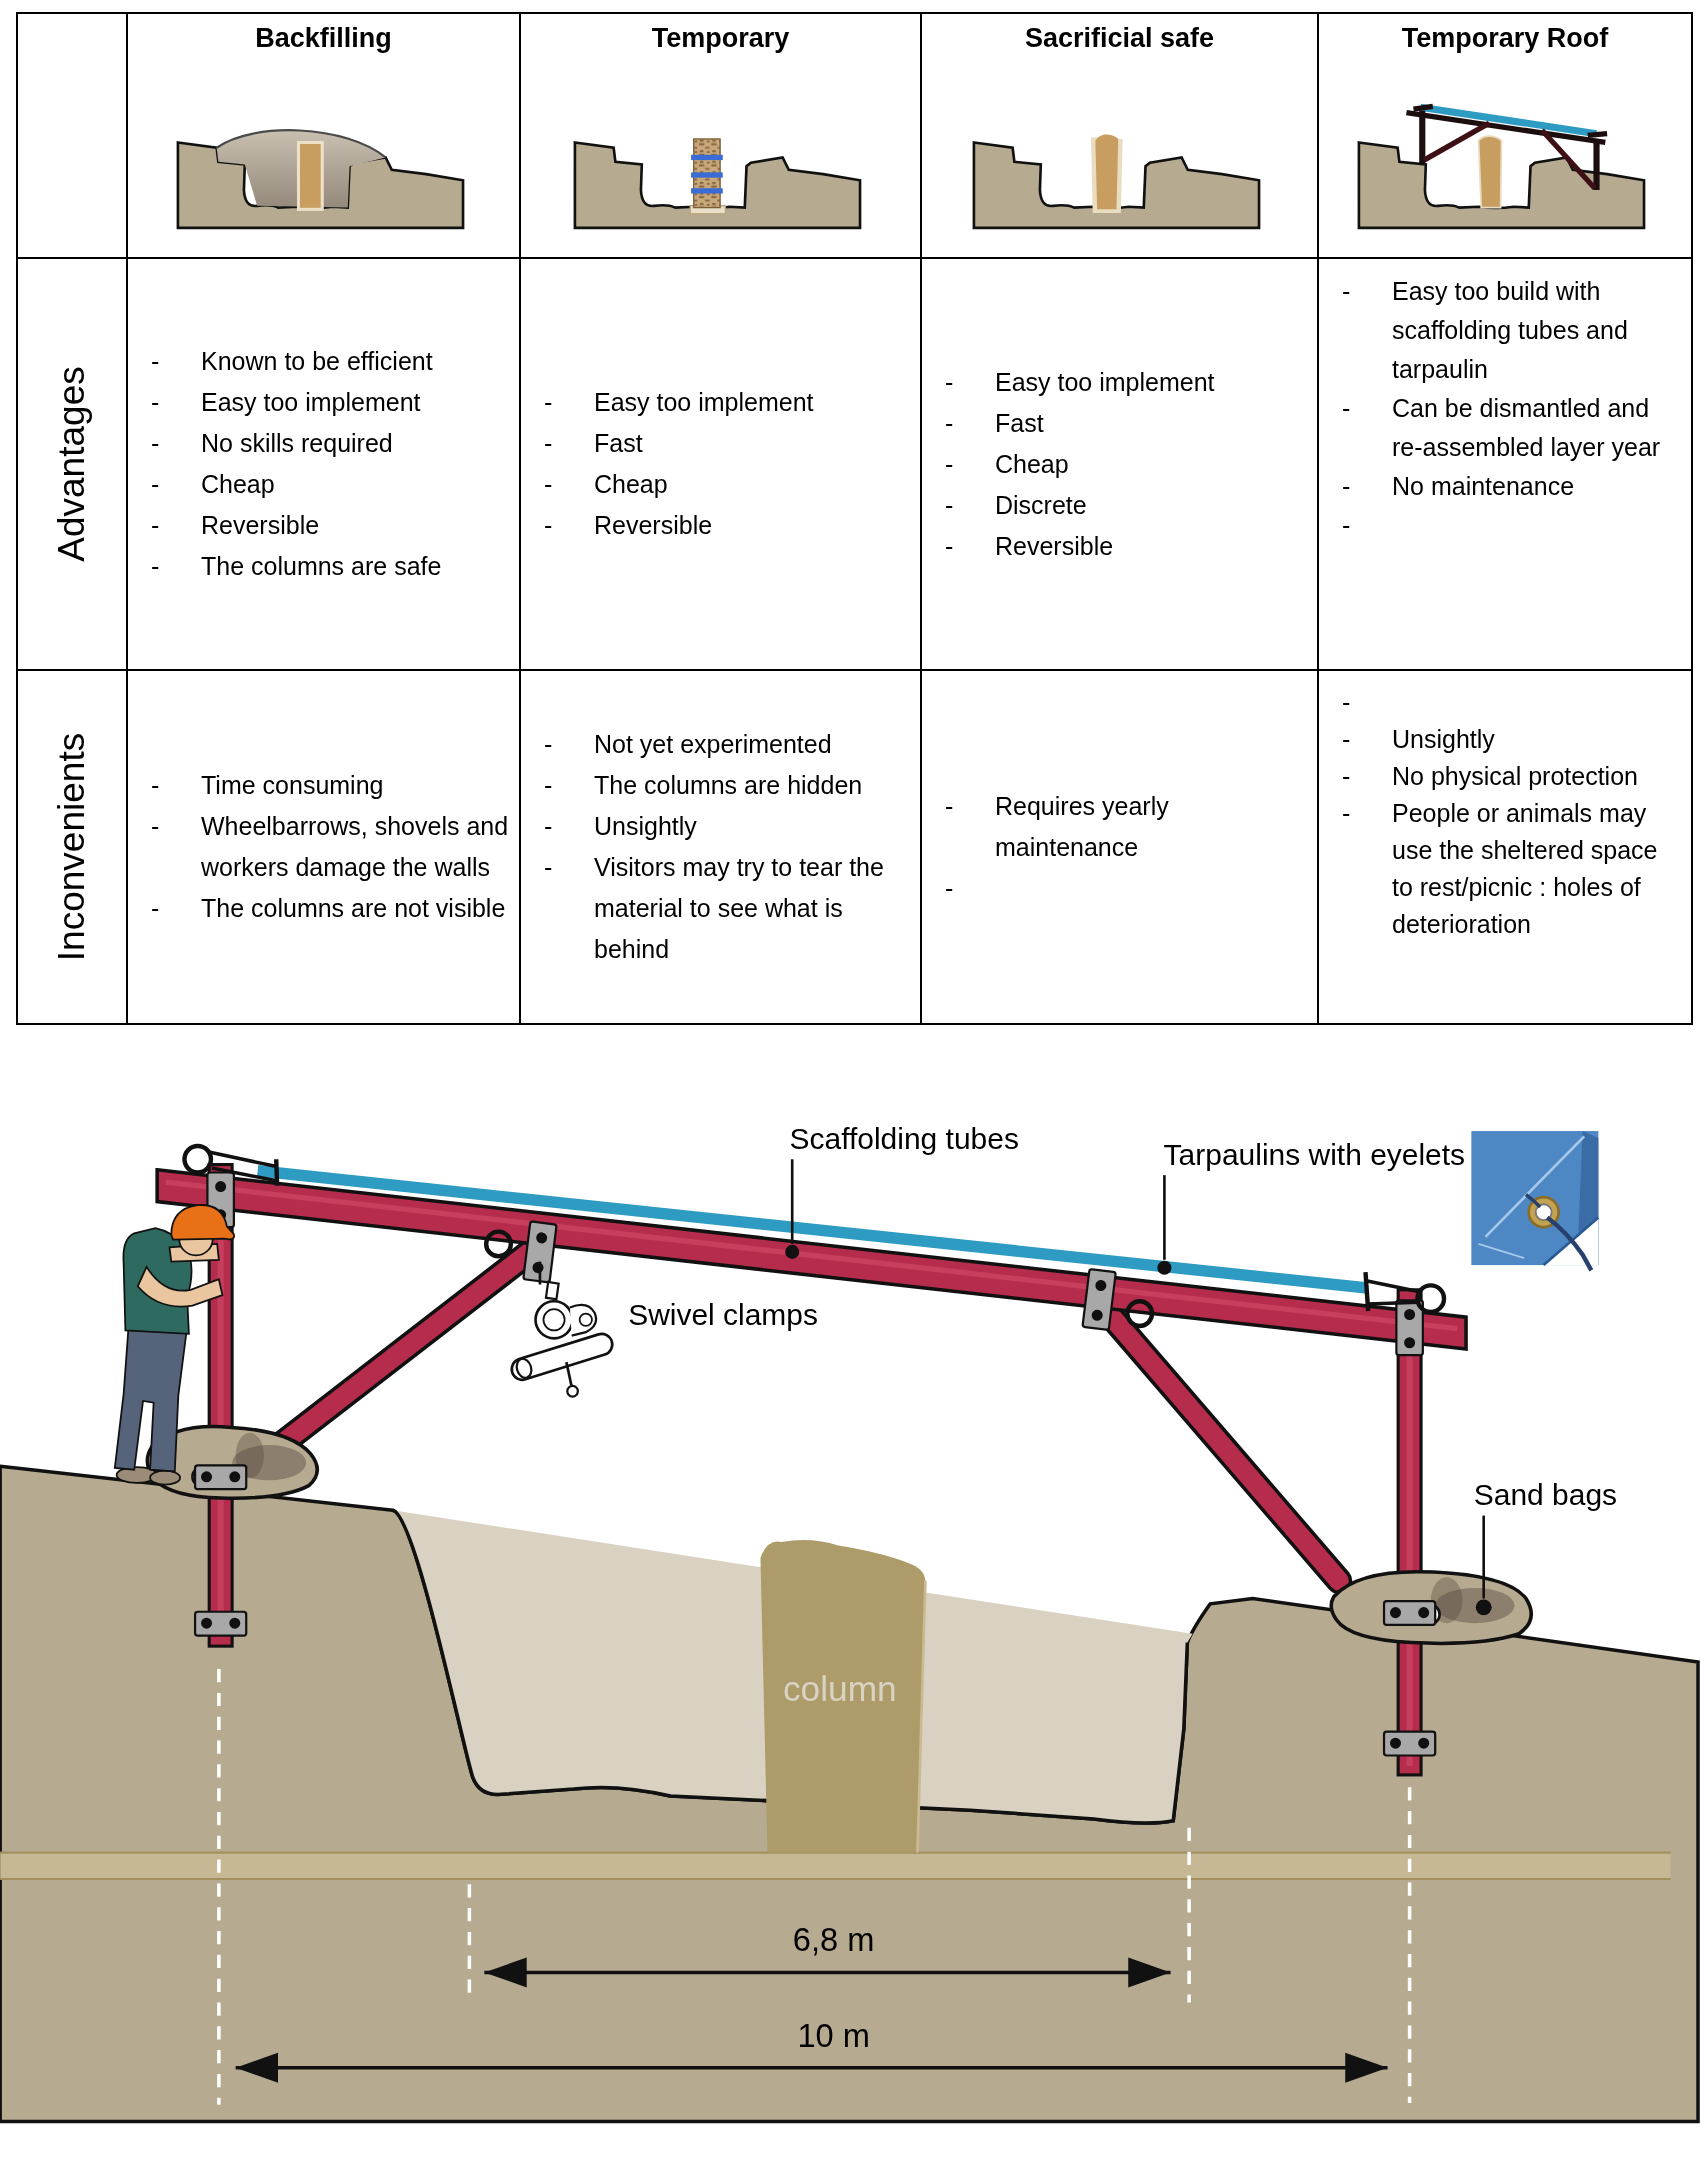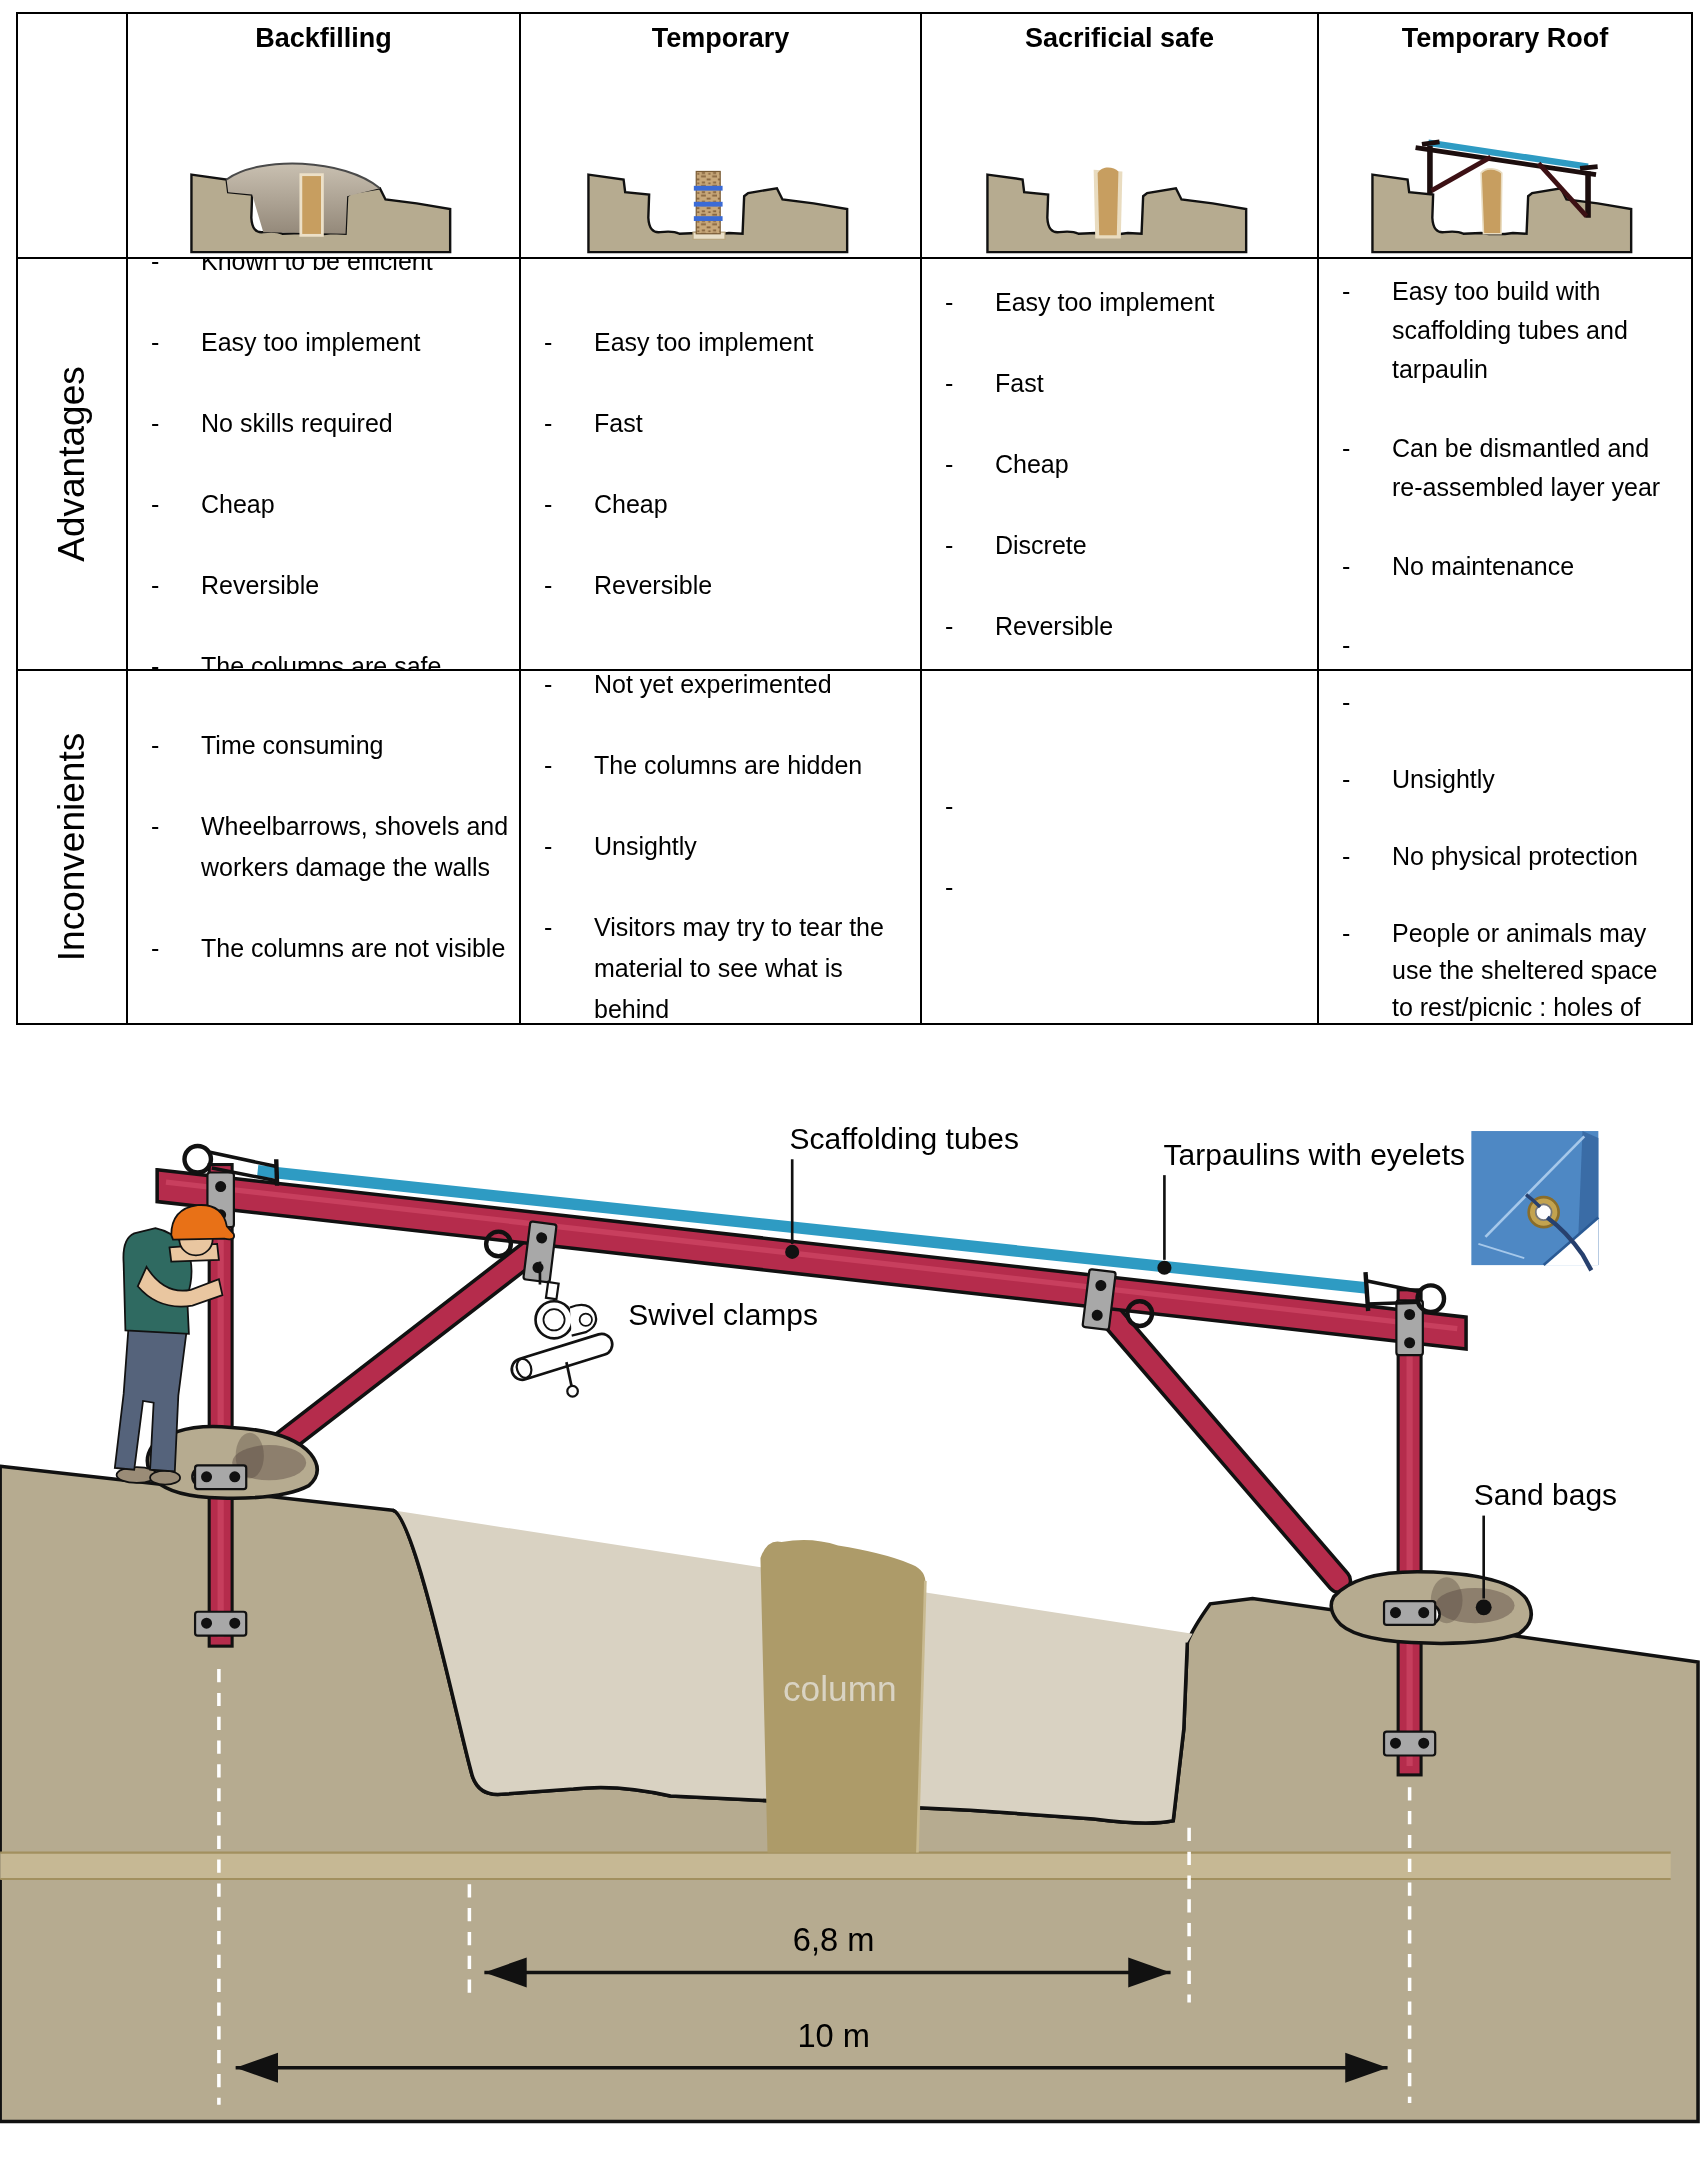--- a/index.html
+++ b/index.html
@@ -5,21 +5,21 @@
   html,body{margin:0;padding:0;background:#fff;}
   body{width:1707px;height:2163px;font-family:"Liberation Sans",sans-serif;color:#000;}
   .page{position:relative;width:1707px;height:2163px;overflow:hidden;background:#fff;}
 
   
   .cmp-table{position:absolute;left:16px;top:12.4px;display:grid;
     grid-template-columns:108px 393px 401px 397px 374px;
     grid-template-rows:243px 412px 354px;
     border:2.6px solid #000;background:#fff;}
   .cell{box-sizing:border-box;overflow:hidden;}
-  .bl{border-left:2.6px solid #000;gap:40px;}
+  .bl{border-left:2.6px solid #000;}
   .bt{border-top:2.6px solid #000;}
   .head{display:flex;flex-direction:column;align-items:center;}
   .head .title{font-weight:bold;font-size:27px;margin-top:8.8px;}
   .thumb{margin-top:3.5px;}
   .rot{display:flex;align-items:center;justify-content:center;}
   .rot span{transform:rotate(-90deg);white-space:nowrap;font-size:37px;}
   .list{display:flex;flex-direction:column;justify-content:center;padding:7px 7px 7px 23px;}
   .list.top{justify-content:flex-start;padding-top:12.4px;}
   .item{display:flex;font-size:25px;line-height:41px;}
   .tight .item{line-height:37px;}
@@ -217,20 +217,21 @@
           <span class="txt">Unsightly</span>
         </div>
       <div class="item">
           <span class="dash">-</span>
           <span class="txt">Visitors may try to tear the material to see what is behind</span>
         </div>
     </div>
     <div class="cell list bl bt">
       <div class="item">
           <span class="dash">-</span>
+          <span class="txt">Requires yearly maintenance</span>
         </div>
       <div class="item">
           <span class="dash">-</span>
         </div>
     </div>
     <div class="cell list top tight bl bt">
       <div class="item">
           <span class="dash">-</span>
         </div>
       <div class="item">

